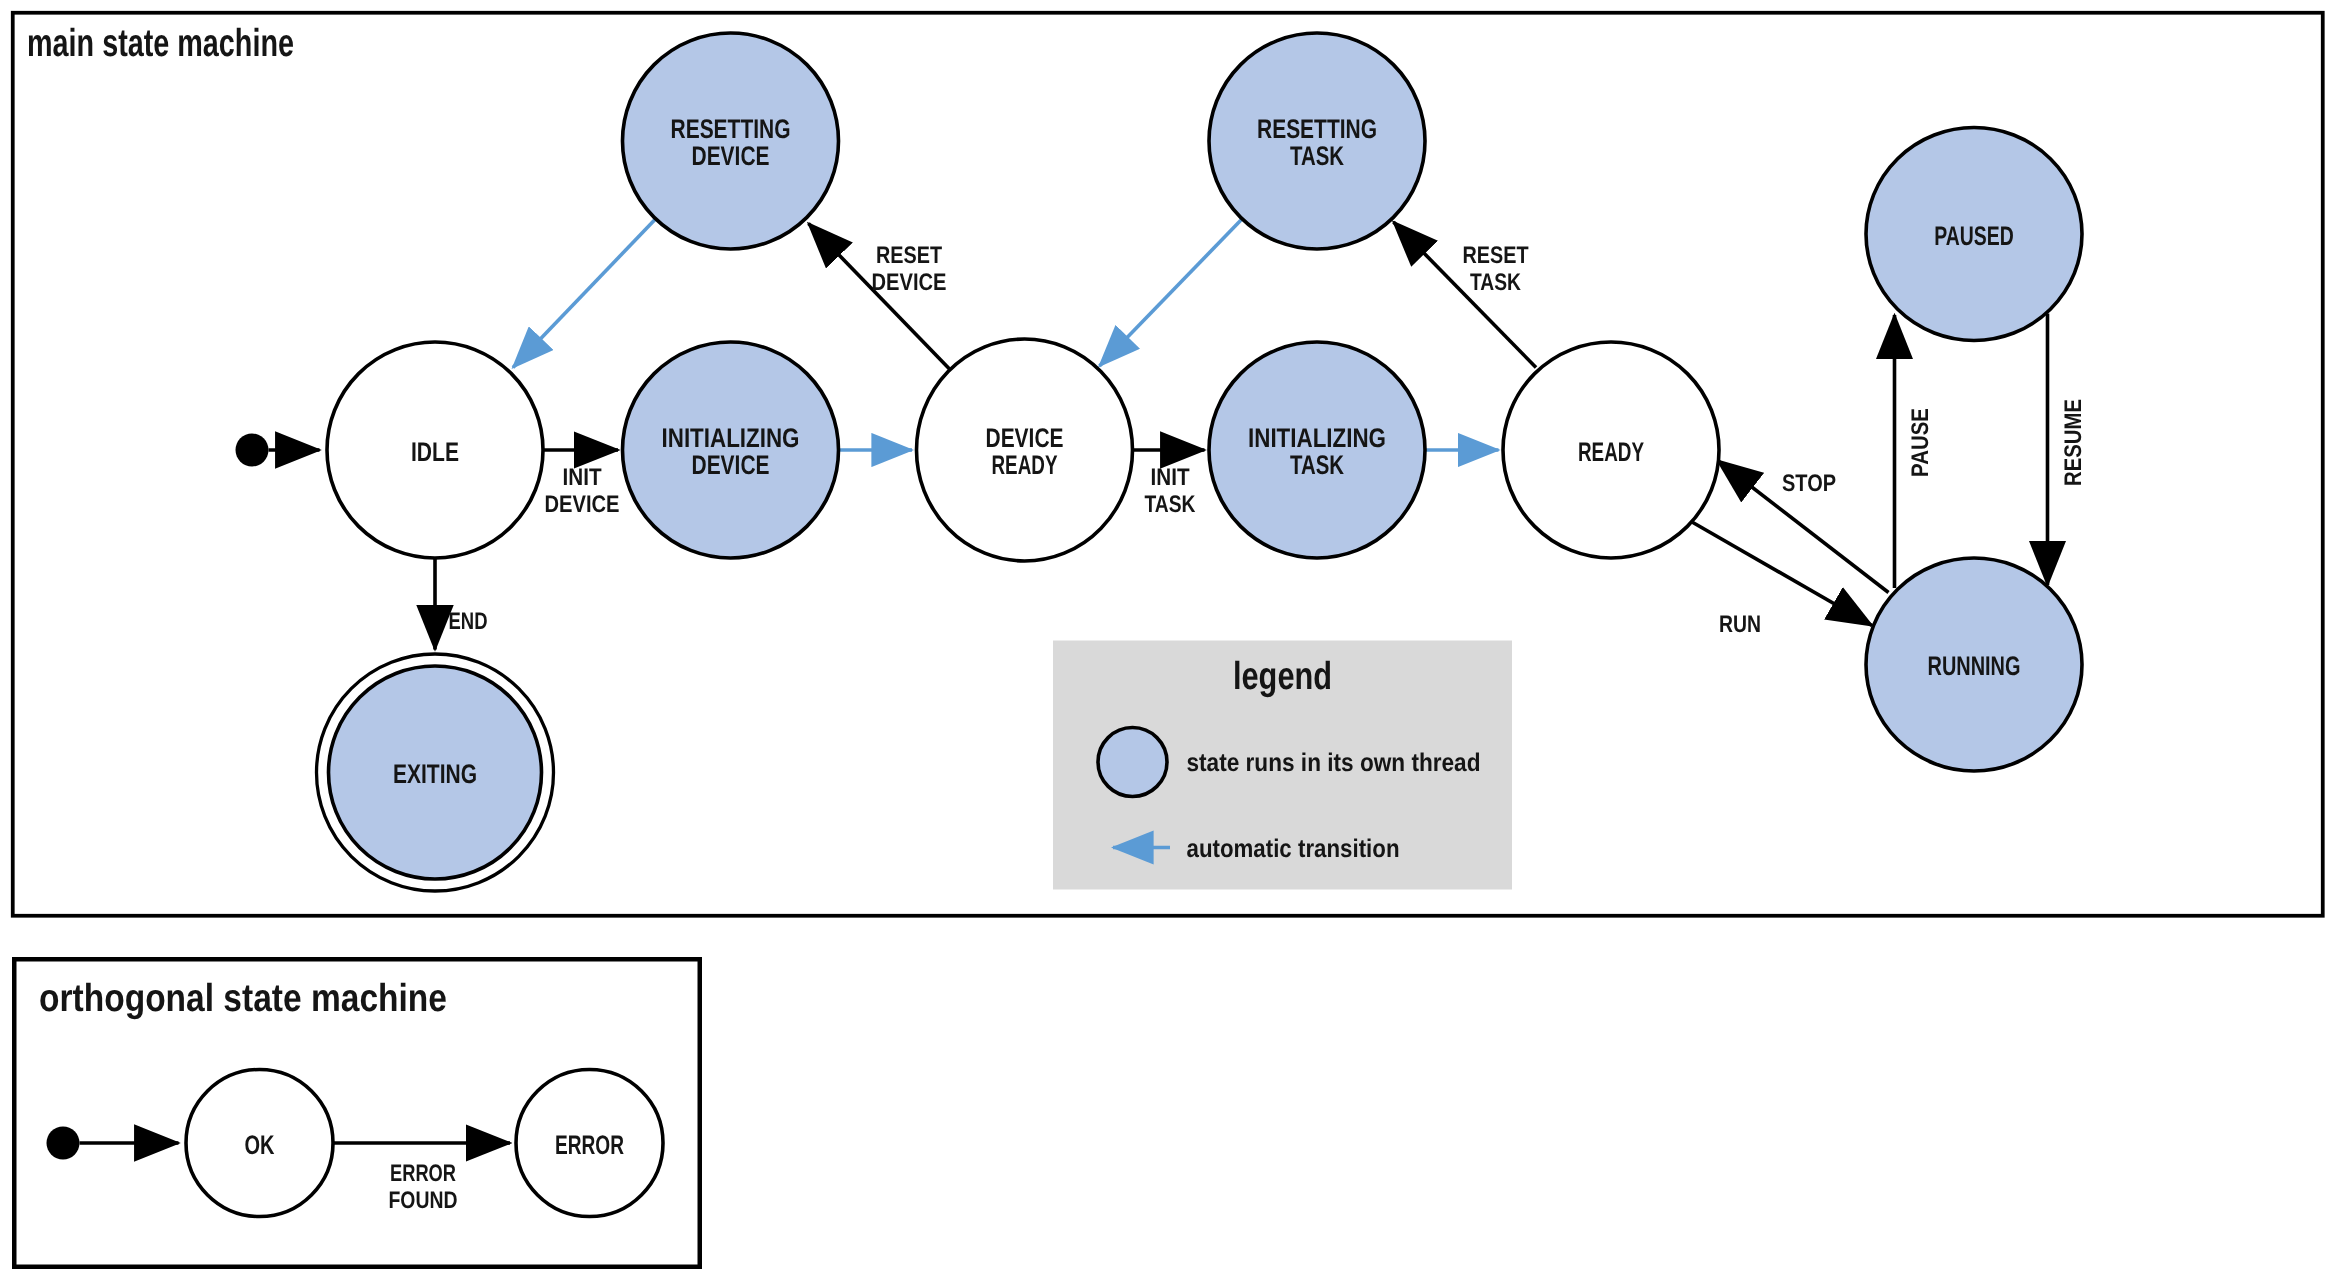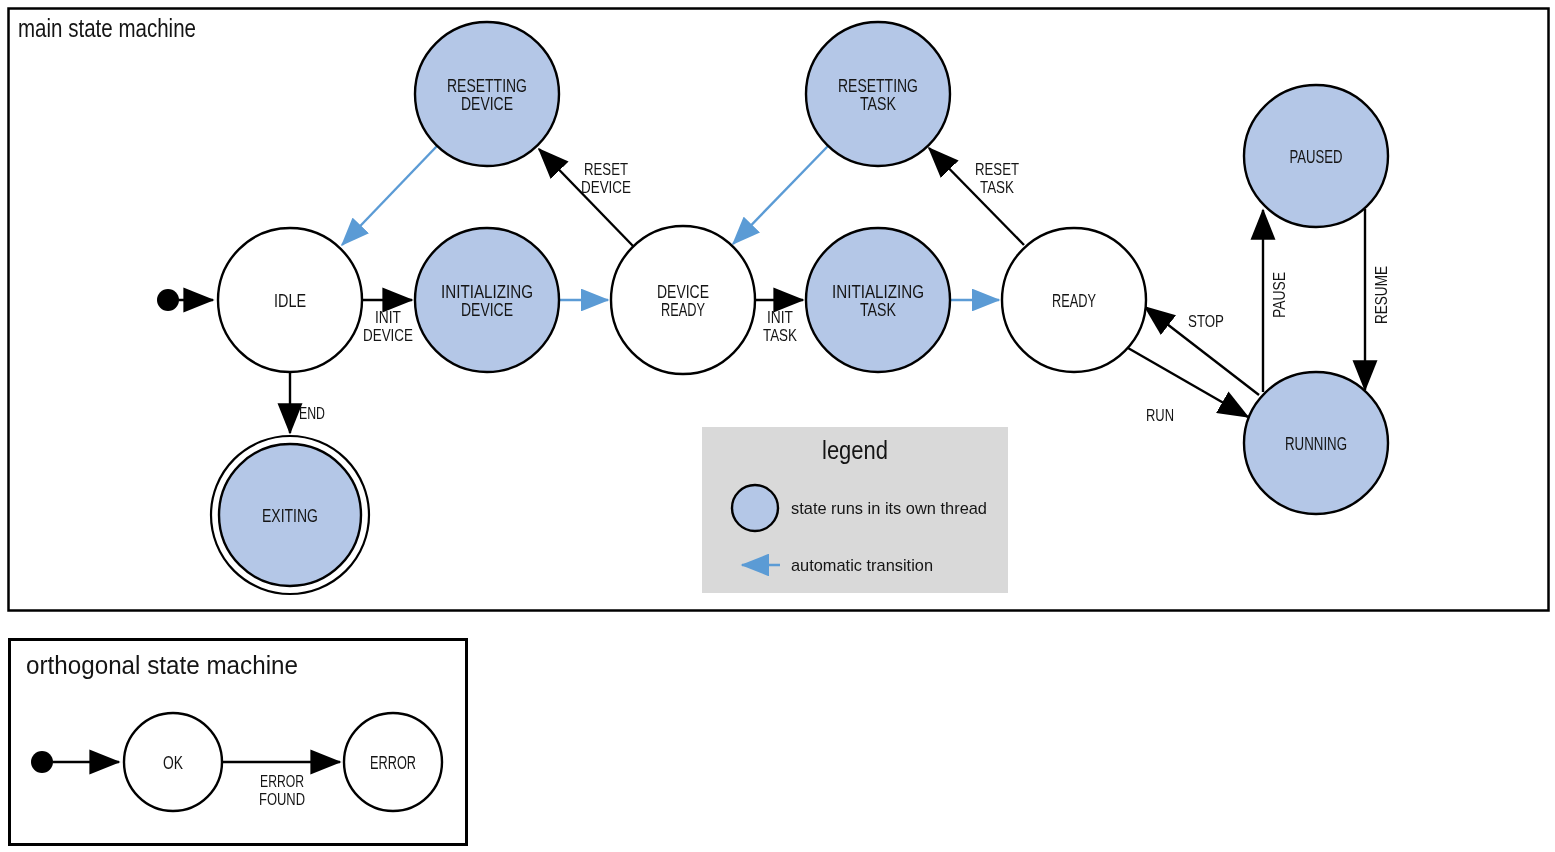--- a/index.html
+++ b/index.html
@@ -1,16 +1,16 @@
 <!DOCTYPE html>
 <html><head>
 <meta charset="utf-8">
 <style>
   html,body{margin:0;padding:0;background:#ffffff;}
-  .stage{position:relative;width:1555px;height:852px;background:#ffffff;overflow:hidden;}
+  .stage{position:relative;width:1555px;height:852px;background:#ffffff;overflow:hidden;font-weight:bold;}
   svg{display:block;}
   .panel{fill:#ffffff;stroke:#000000;stroke-width:2.5;}
   .panel-ortho{fill:#ffffff;stroke:#000000;stroke-width:3;}
   .state{fill:#ffffff;stroke:#000000;stroke-width:2.4;}
   .threaded{fill:#b4c7e7;}
   .final-outer{fill:#ffffff;stroke:#000000;stroke-width:2.2;}
   .dot{fill:#000000;stroke:none;}
   .t{stroke:#000000;stroke-width:2.4;fill:none;}
   .auto{stroke:#5b9bd5;}
   .legend-bg{fill:#d9d9d9;stroke:none;}

